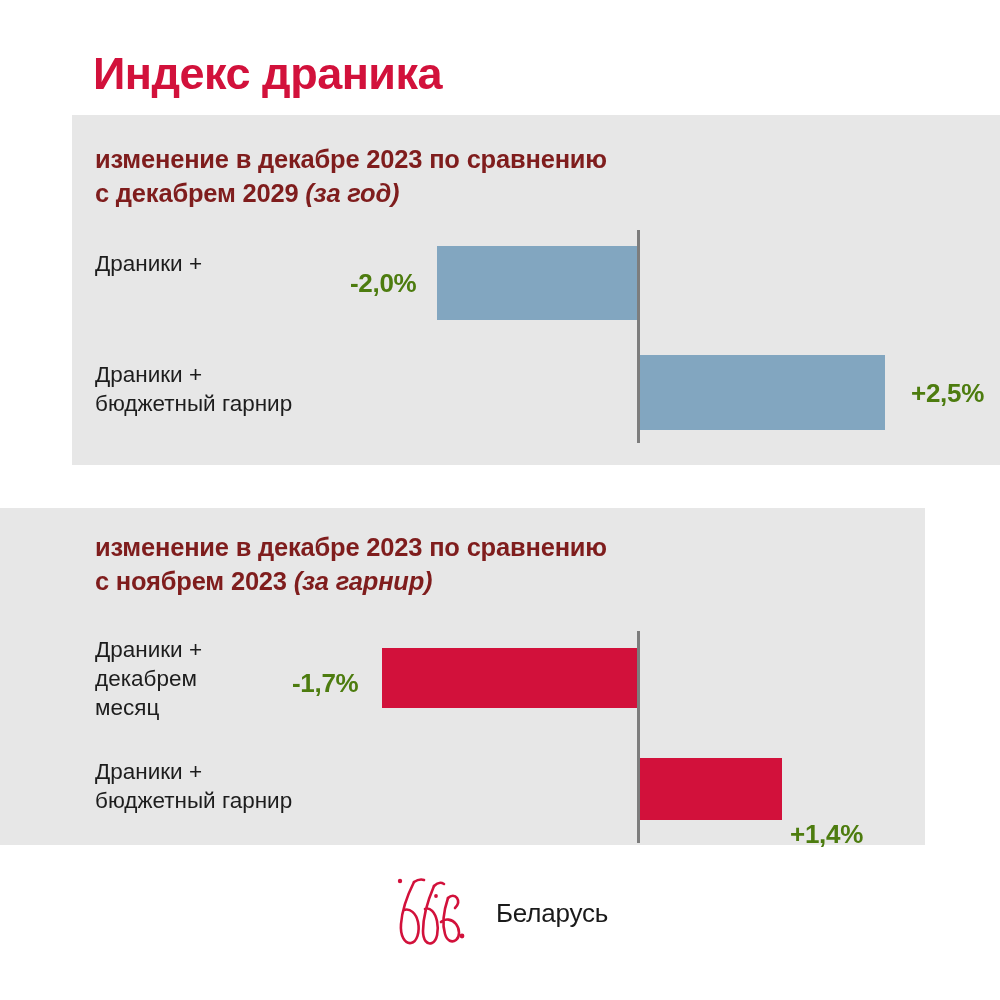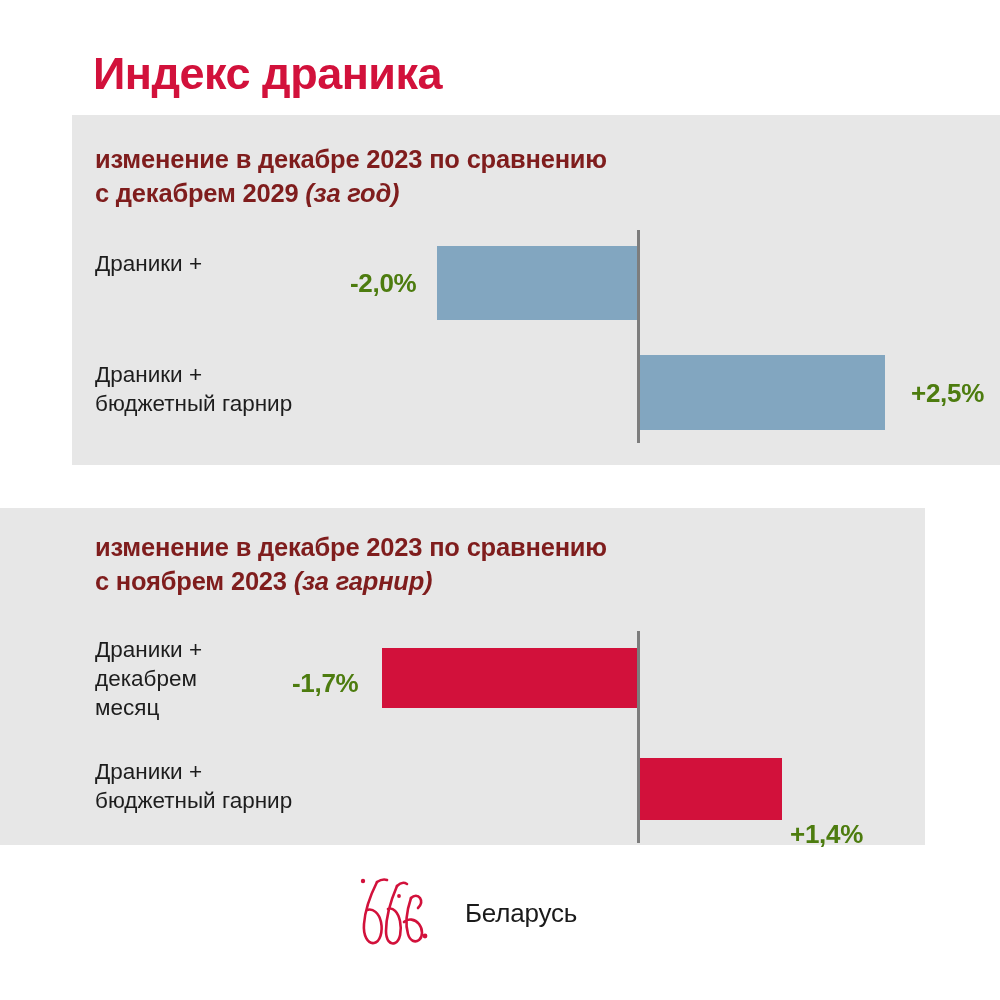--- a/index.html
+++ b/index.html
@@ -110,27 +110,27 @@
     font-size: 26px;
     font-weight: bold;
     color: #4d7c0f;
     letter-spacing: -0.3px;
     white-space: nowrap;
   }
 
   
   .footer-logo {
     position: absolute;
-    left: 353px;
+    left: 390px;
     top: 872px;
     width: 270px;
     height: 82px;
     display: flex;
     align-items: center;
-    gap: 20px;
+    gap: 14px;
   }
   .logo-mark {
     width: 92px;
     height: 78px;
     flex: 0 0 auto;
   }
   .logo-text {
     font-size: 26px;
     font-weight: normal;
     color: #1a1a1a;

